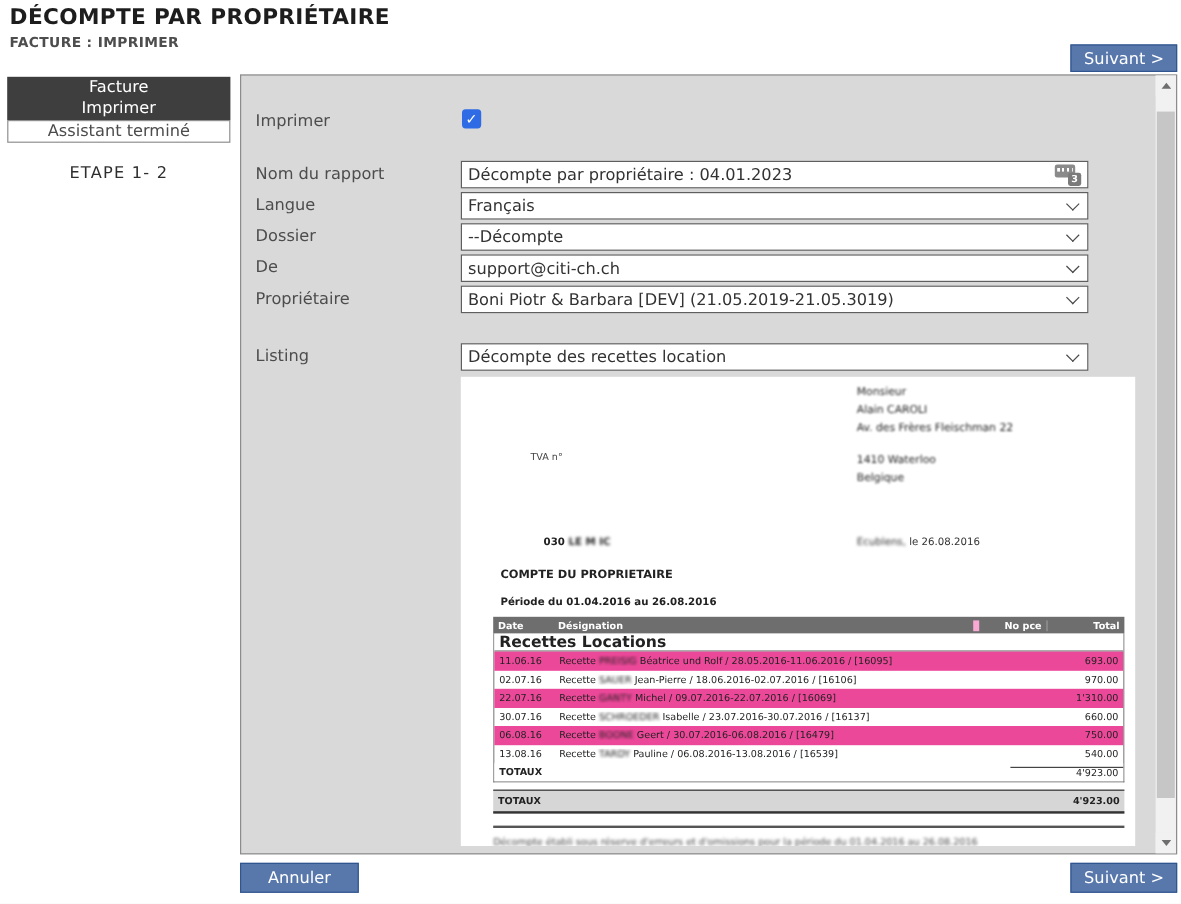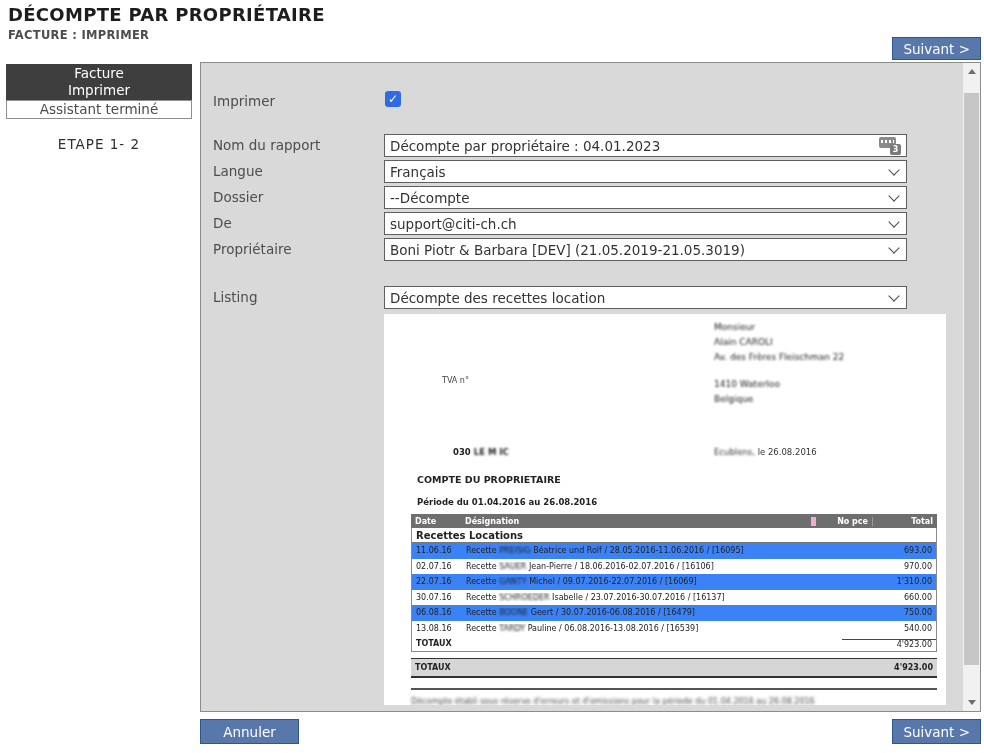--- a/index.html
+++ b/index.html
@@ -64,24 +64,24 @@
   .doc-title{position:absolute;left:33px;top:160px;font-size:9.5px;font-weight:bold;}
   .doc-period{position:absolute;left:33px;top:183px;font-size:8.5px;font-weight:bold;}
 
   .ptable{position:absolute;left:27px;top:200px;width:526px;font-size:8px;}
   .phead{display:flex;background:#6e6e6e;color:#fff;font-weight:bold;height:14px;align-items:center;}
   .phead .c-date{width:46px;padding-left:4px;}
   .phead .c-des{flex:1;padding-left:4px;}
   .phead .c-pce{width:52px;text-align:right;border-left:5px solid #f9a8d4;padding-right:4px;}
   .phead .c-tot{width:60px;text-align:right;border-left:1px solid #9a9a9a;padding-right:4px;}
   .pbody{border:1px solid #8a8a8a;border-top:none;}
-  .psection{font-weight:bold;font-size:10px;height:14px;display:flex;align-items:center;padding-left:4px;
+  .psection{font-weight:bold;font-size:13px;height:14px;display:flex;align-items:center;padding-left:4px;
             border-bottom:1px solid #777;background:#fff;}
   .prow{display:flex;height:15.5px;align-items:center;}
-  .prow.alt{background:#3b82f6;}
+  .prow.alt{background:#ec4899;}
   .prow .c-date{width:46px;padding-left:4px;}
   .prow .c-des{flex:1;padding-left:4px;white-space:nowrap;overflow:hidden;}
   .prow .c-tot{width:106px;text-align:right;padding-right:4px;}
   .prow-sub{display:flex;height:15px;align-items:center;background:#fff;}
   .prow-sub .c-lab{flex:1;padding-left:4px;font-weight:bold;}
   .prow-sub .c-tot{width:90px;text-align:right;padding-right:4px;border-top:1px solid #444;}
   .prow-grand{display:flex;height:17px;align-items:center;background:#d6d6d6;margin-top:6px;
               border-top:1.5px solid #333;border-bottom:2px solid #333;font-weight:bold;}
   .prow-grand .c-lab{flex:1;padding-left:4px;}
   .prow-grand .c-tot{width:90px;text-align:right;padding-right:4px;}

